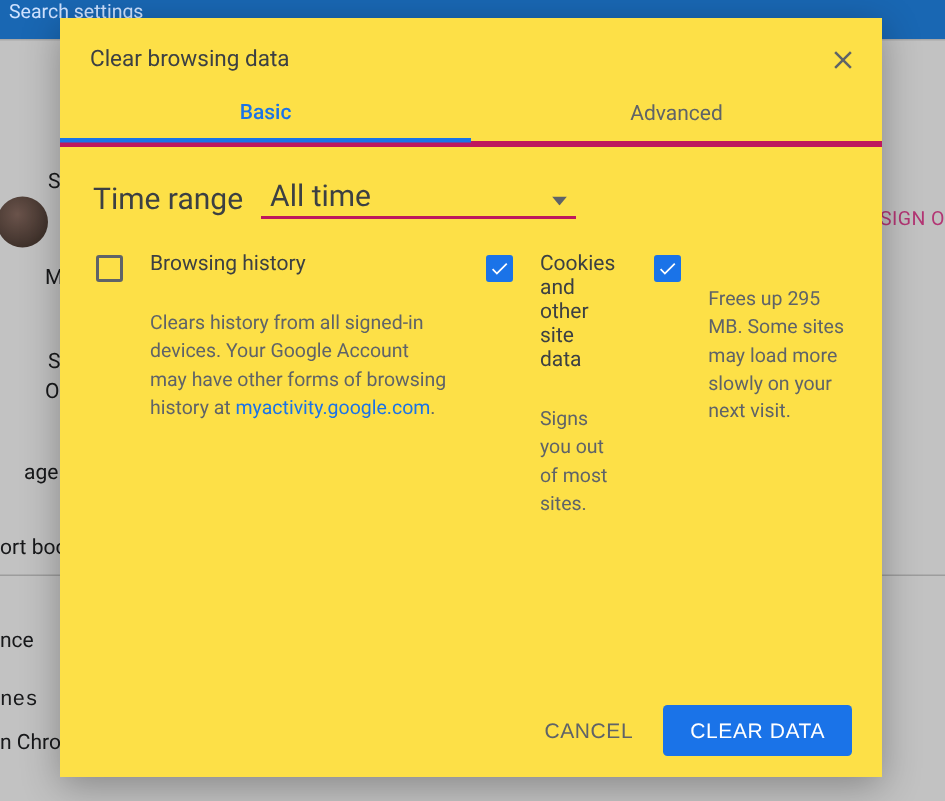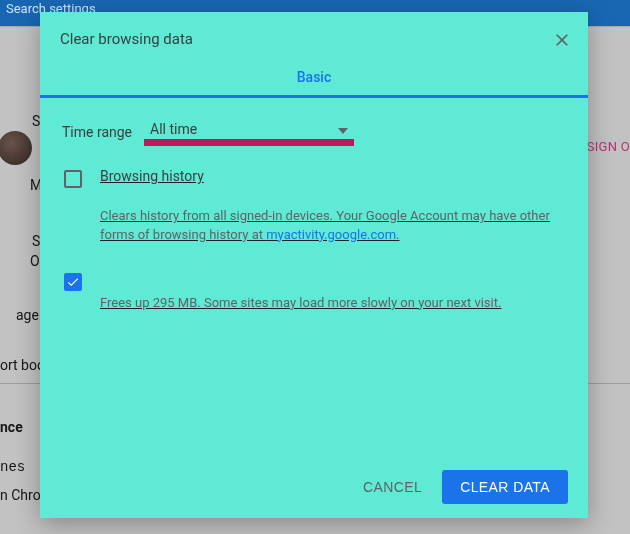--- a/index.html
+++ b/index.html
@@ -31,49 +31,49 @@
     background: radial-gradient(circle at 40% 35%, #8c6e63 0%, #5e4a41 60%, #3d3027 100%);
   }
   .bg-signout { position: absolute; right: 0; top: 112px; font-size: 13px; color: #ec4899; letter-spacing: .3px; }
   .overlay {
     position: absolute; top: 26px; left: 0; right: 0; bottom: 0;
     background: rgba(0,0,0,0.24);
   }
   .dialog {
     position: absolute; top: 12px; left: 40px;
     width: 548px; height: 506px;
-    background: #5eead4;
+    background: #fde047;
     box-shadow: 0 6px 24px rgba(0,0,0,0.3);
   }
   .dlg-title {
     font-size: 15px; color: #3c4043;
     padding: 18px 20px 10px 20px;
   }
   .dlg-close {
     position: absolute; top: 18px; right: 16px; width: 20px; height: 20px;
     cursor: pointer; color: #5f6368;
   }
   .tabs {
-    display: flex; height: 40px; border-bottom: 1px solid #be185d;
+    display: flex; height: 40px; border-bottom: 4px solid #be185d;
   }
   .tab {
     flex: 1; display: flex; align-items: center; justify-content: center;
     font-size: 14px; color: #5f6368; cursor: pointer;
   }
   .tab.active { color: #1a73e8; border-bottom: 3px solid #1a73e8; margin-bottom: -1px; font-weight: 500; }
   .body { padding: 20px 22px 0 22px; }
-  .timerow { display: flex; align-items: center; gap: 12px; font-size: 14px; color: #3c4043; margin-bottom: 22px; }
+  .timerow { display: flex; align-items: center; gap: 12px; font-size: 20px; color: #3c4043; margin-bottom: 22px; }
   .tr-select {
     position: relative; width: 210px; height: 28px;
-    border-bottom: 7px solid #be185d;
-    padding-left: 6px; display: flex; align-items: center;
+    border-bottom: 2px solid #be185d;
+    padding-left: 6px; display: flex; align-items: flex-start;
     cursor: pointer; color: #3c4043;
   }
   .tr-caret { margin-left: auto; margin-right: 6px; color: #5f6368; }
-  .options { display: flex; flex-direction: column; gap: 26px; padding-left: 2px; text-decoration: underline; }
+  .options { display: flex; flex-direction: row; gap: 26px; padding-left: 2px; }
   .opt { display: flex; gap: 18px; }
   .cb {
     width: 18px; height: 18px; flex-shrink: 0; margin-top: 2px;
     border: 2px solid #5f6368; border-radius: 2px; cursor: pointer;
     display: flex; align-items: center; justify-content: center;
   }
   .cb.checked { border-color: #1a73e8; background: #1a73e8; }
   .cb.checked svg { display: block; }
   .cb svg { display: none; }
   .opt-title { font-size: 14px; color: #3c4043; margin-bottom: 4px; }
@@ -102,37 +102,38 @@
 <div class="bg-content">
   <div class="bg-avatar"></div>
   <div class="bg-signout">SIGN O</div>
   <div class="bg-item" style="top:86px; left:32px;">S</div>
   <div class="bg-item" style="top:150px; left:30px;">M</div>
   <div class="bg-item" style="top:206px; left:32px;">S</div>
   <div class="bg-item" style="top:226px; left:30px;">O</div>
   <div class="bg-item" style="top:280px; left:0;margin-left:16px;">age ot</div>
   <div class="bg-item" style="top:330px; left:0;">ort boo</div>
   <div class="bg-divider" style="top:356px;"></div>
-  <div class="bg-item" style="top:392px; left:0;font-weight:bold;">nce</div>
+  <div class="bg-item" style="top:392px; left:0;">nce</div>
   <div class="bg-item" style="top:432px; left:0;font-family:Liberation Mono, monospace;">nes</div>
   <div class="bg-item" style="top:460px; left:0;">n Chro</div>
 </div>
 
 <div class="overlay"></div>
 
 <div class="dialog">
   <div class="dlg-title">Clear browsing data</div>
   <div class="dlg-close">
     <svg viewBox="0 0 24 24" width="20" height="20">
         <path fill="currentColor" d="M19 6.41 17.59 5 12 10.59 6.41 5 5 6.41 10.59 12 5 17.59 6.41 19 12 13.41 17.59 19 19 17.59 13.41 12z"></path>
       </svg>
   </div>
 
   <div class="tabs">
     <div class="tab active">Basic</div>
+    <div class="tab">Advanced</div>
   </div>
 
   <div class="body">
     <div class="timerow">
       <span>Time range</span>
       <div class="tr-select">
         <span>All time</span>
         <span class="tr-caret">
           <svg width="10" height="6" viewBox="0 0 10 6">
               <path fill="currentColor" d="M0 0l5 6 5-6z"></path>
@@ -149,20 +150,31 @@
             <div class="opt-desc"><span>Clears history from all signed-in devices. Your Google Account may have other forms of browsing history at </span><a>myactivity.google.com</a><span>.</span></div>
           </div>
         </div>
         <div class="opt">
           <div class="cb checked">
             <svg width="14" height="14" viewBox="0 0 24 24">
               <path fill="#fff" d="M9 16.17 4.83 12l-1.42 1.41L9 19 21 7l-1.41-1.41z"></path>
             </svg>
           </div>
           <div>
+            <div class="opt-title">Cookies and other site data</div>
+            <div class="opt-desc"><span>Signs you out of most sites.</span></div>
+          </div>
+        </div>
+        <div class="opt">
+          <div class="cb checked">
+            <svg width="14" height="14" viewBox="0 0 24 24">
+              <path fill="#fff" d="M9 16.17 4.83 12l-1.42 1.41L9 19 21 7l-1.41-1.41z"></path>
+            </svg>
+          </div>
+          <div>
             <div class="opt-desc"><span>Frees up 295 MB. Some sites may load more slowly on your next visit.</span></div>
           </div>
         </div>
       </div>
   </div>
 
   <div class="footer">
     <button class="btn-flat">CANCEL</button>
     <button class="btn-primary">CLEAR DATA</button>
   </div>

